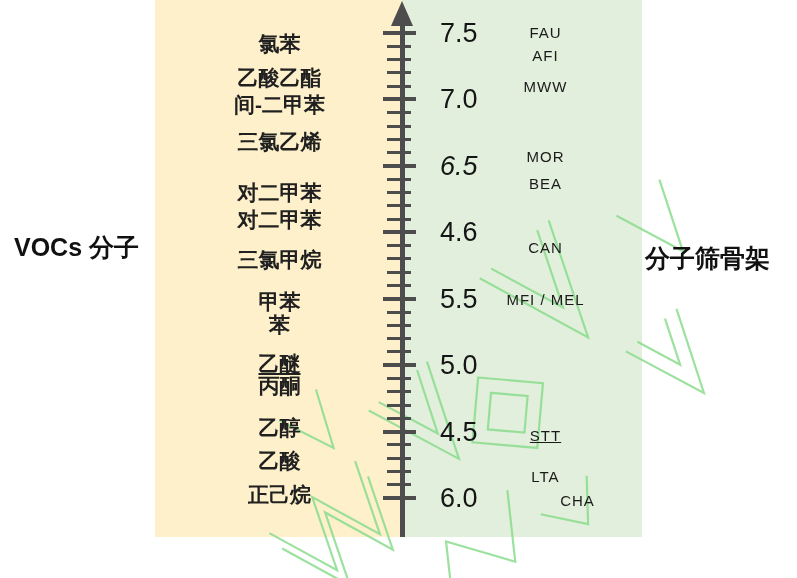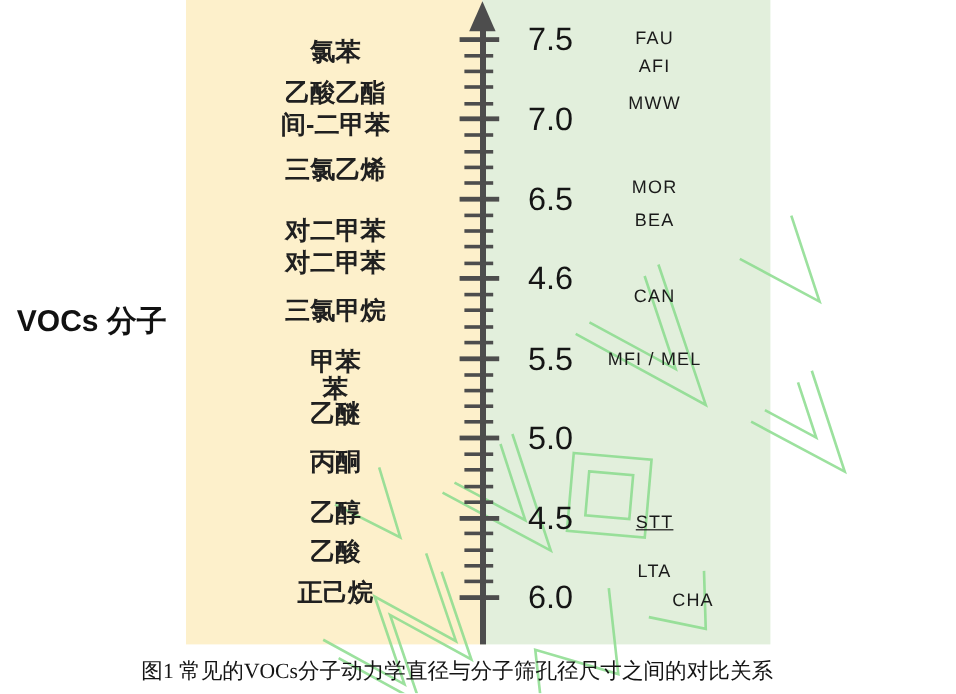--- a/index.html
+++ b/index.html
@@ -93,21 +93,20 @@
     z-index: 4;
     white-space: nowrap;
   }
   .side-title {
     position: absolute;
     font-size: 25px;
     font-weight: 600;
     color: #111111;
     z-index: 4;
     white-space: nowrap;
-    margin-top: 20px;
   }
   .side-title.left  { left: 14px;  top: 231px; }
   .side-title.right { left: 645px; top: 242px; }
 
   .caption {
     position: absolute;
     left: 0;
     top: 547px;
     width: 762px;
     text-align: center;
@@ -183,52 +182,52 @@
       <div class="tick major" style="top: 429.571px;"></div>
       <div class="tick minor" style="top: 443.357px;"></div>
       <div class="tick minor" style="top: 456.643px;"></div>
       <div class="tick minor" style="top: 469.929px;"></div>
       <div class="tick minor" style="top: 483.214px;"></div>
       <div class="tick major" style="top: 496px;"></div>
     </div>
   <div id="tick-labels">
       <div class="tick-label" style="top: 19px;">7.5</div>
       <div class="tick-label" style="top: 85.4286px;">7.0</div>
-      <div class="tick-label" style="top: 151.857px;">6.5</div>
+      <div class="tick-label" style="top: 151.857px; font-style: italic;">6.5</div>
       <div class="tick-label" style="top: 218.286px;">4.6</div>
       <div class="tick-label" style="top: 284.714px;">5.5</div>
       <div class="tick-label" style="top: 351.143px;">5.0</div>
       <div class="tick-label" style="top: 417.571px;">4.5</div>
       <div class="tick-label" style="top: 484px;">6.0</div>
     </div>
   <div id="molecules">
       <div class="mol-label" style="top: 29.6286px;">氯苯</div>
       <div class="mol-label" style="top: 64.1714px;">乙酸乙酯</div>
       <div class="mol-label" style="top: 90.7429px;">间-二甲苯</div>
       <div class="mol-label" style="top: 127.943px;">三氯乙烯</div>
       <div class="mol-label" style="top: 179px;">对二甲苯</div>
       <div class="mol-label" style="top: 206.329px;">对二甲苯</div>
       <div class="mol-label" style="top: 246.186px;">三氯甲烷</div>
       <div class="mol-label" style="top: 288px;">甲苯</div>
       <div class="mol-label" style="top: 311.286px;">苯</div>
-      <div class="mol-label" style="top: 332px;">乙醚</div>
+      <div class="mol-label" style="top: 350px; text-decoration: underline;">乙醚</div>
       <div class="mol-label" style="top: 372px;">丙酮</div>
       <div class="mol-label" style="top: 413.586px;">乙醇</div>
       <div class="mol-label" style="top: 446.8px;">乙酸</div>
       <div class="mol-label" style="top: 481.343px;">正己烷</div>
     </div>
   <div id="frameworks">
       <div class="fw-label" style="top: 19px;">FAU</div>
       <div class="fw-label" style="top: 41.5857px;">AFI</div>
       <div class="fw-label" style="top: 73.4714px;">MWW</div>
       <div class="fw-label" style="top: 142.557px;">MOR</div>
       <div class="fw-label" style="top: 170.457px;">BEA</div>
       <div class="fw-label" style="top: 234.229px;">CAN</div>
       <div class="fw-label" style="top: 286.043px;">MFI / MEL</div>
       <div class="fw-label" style="top: 421.557px; text-decoration: underline;">STT</div>
       <div class="fw-label" style="top: 462.743px;">LTA</div>
       <div class="fw-label" style="top: 486.657px; padding-left: 32px;">CHA</div>
     </div>
 
   <div class="side-title left">VOCs 分子</div>
-
-  <div class="caption">图1  常见的VOCs分子动力学直径与分子筛孔径尺寸之间的对比关系</div>
+  <div class="side-title right">分子筛骨架</div>
+
 </div>
 
 </body></html>

